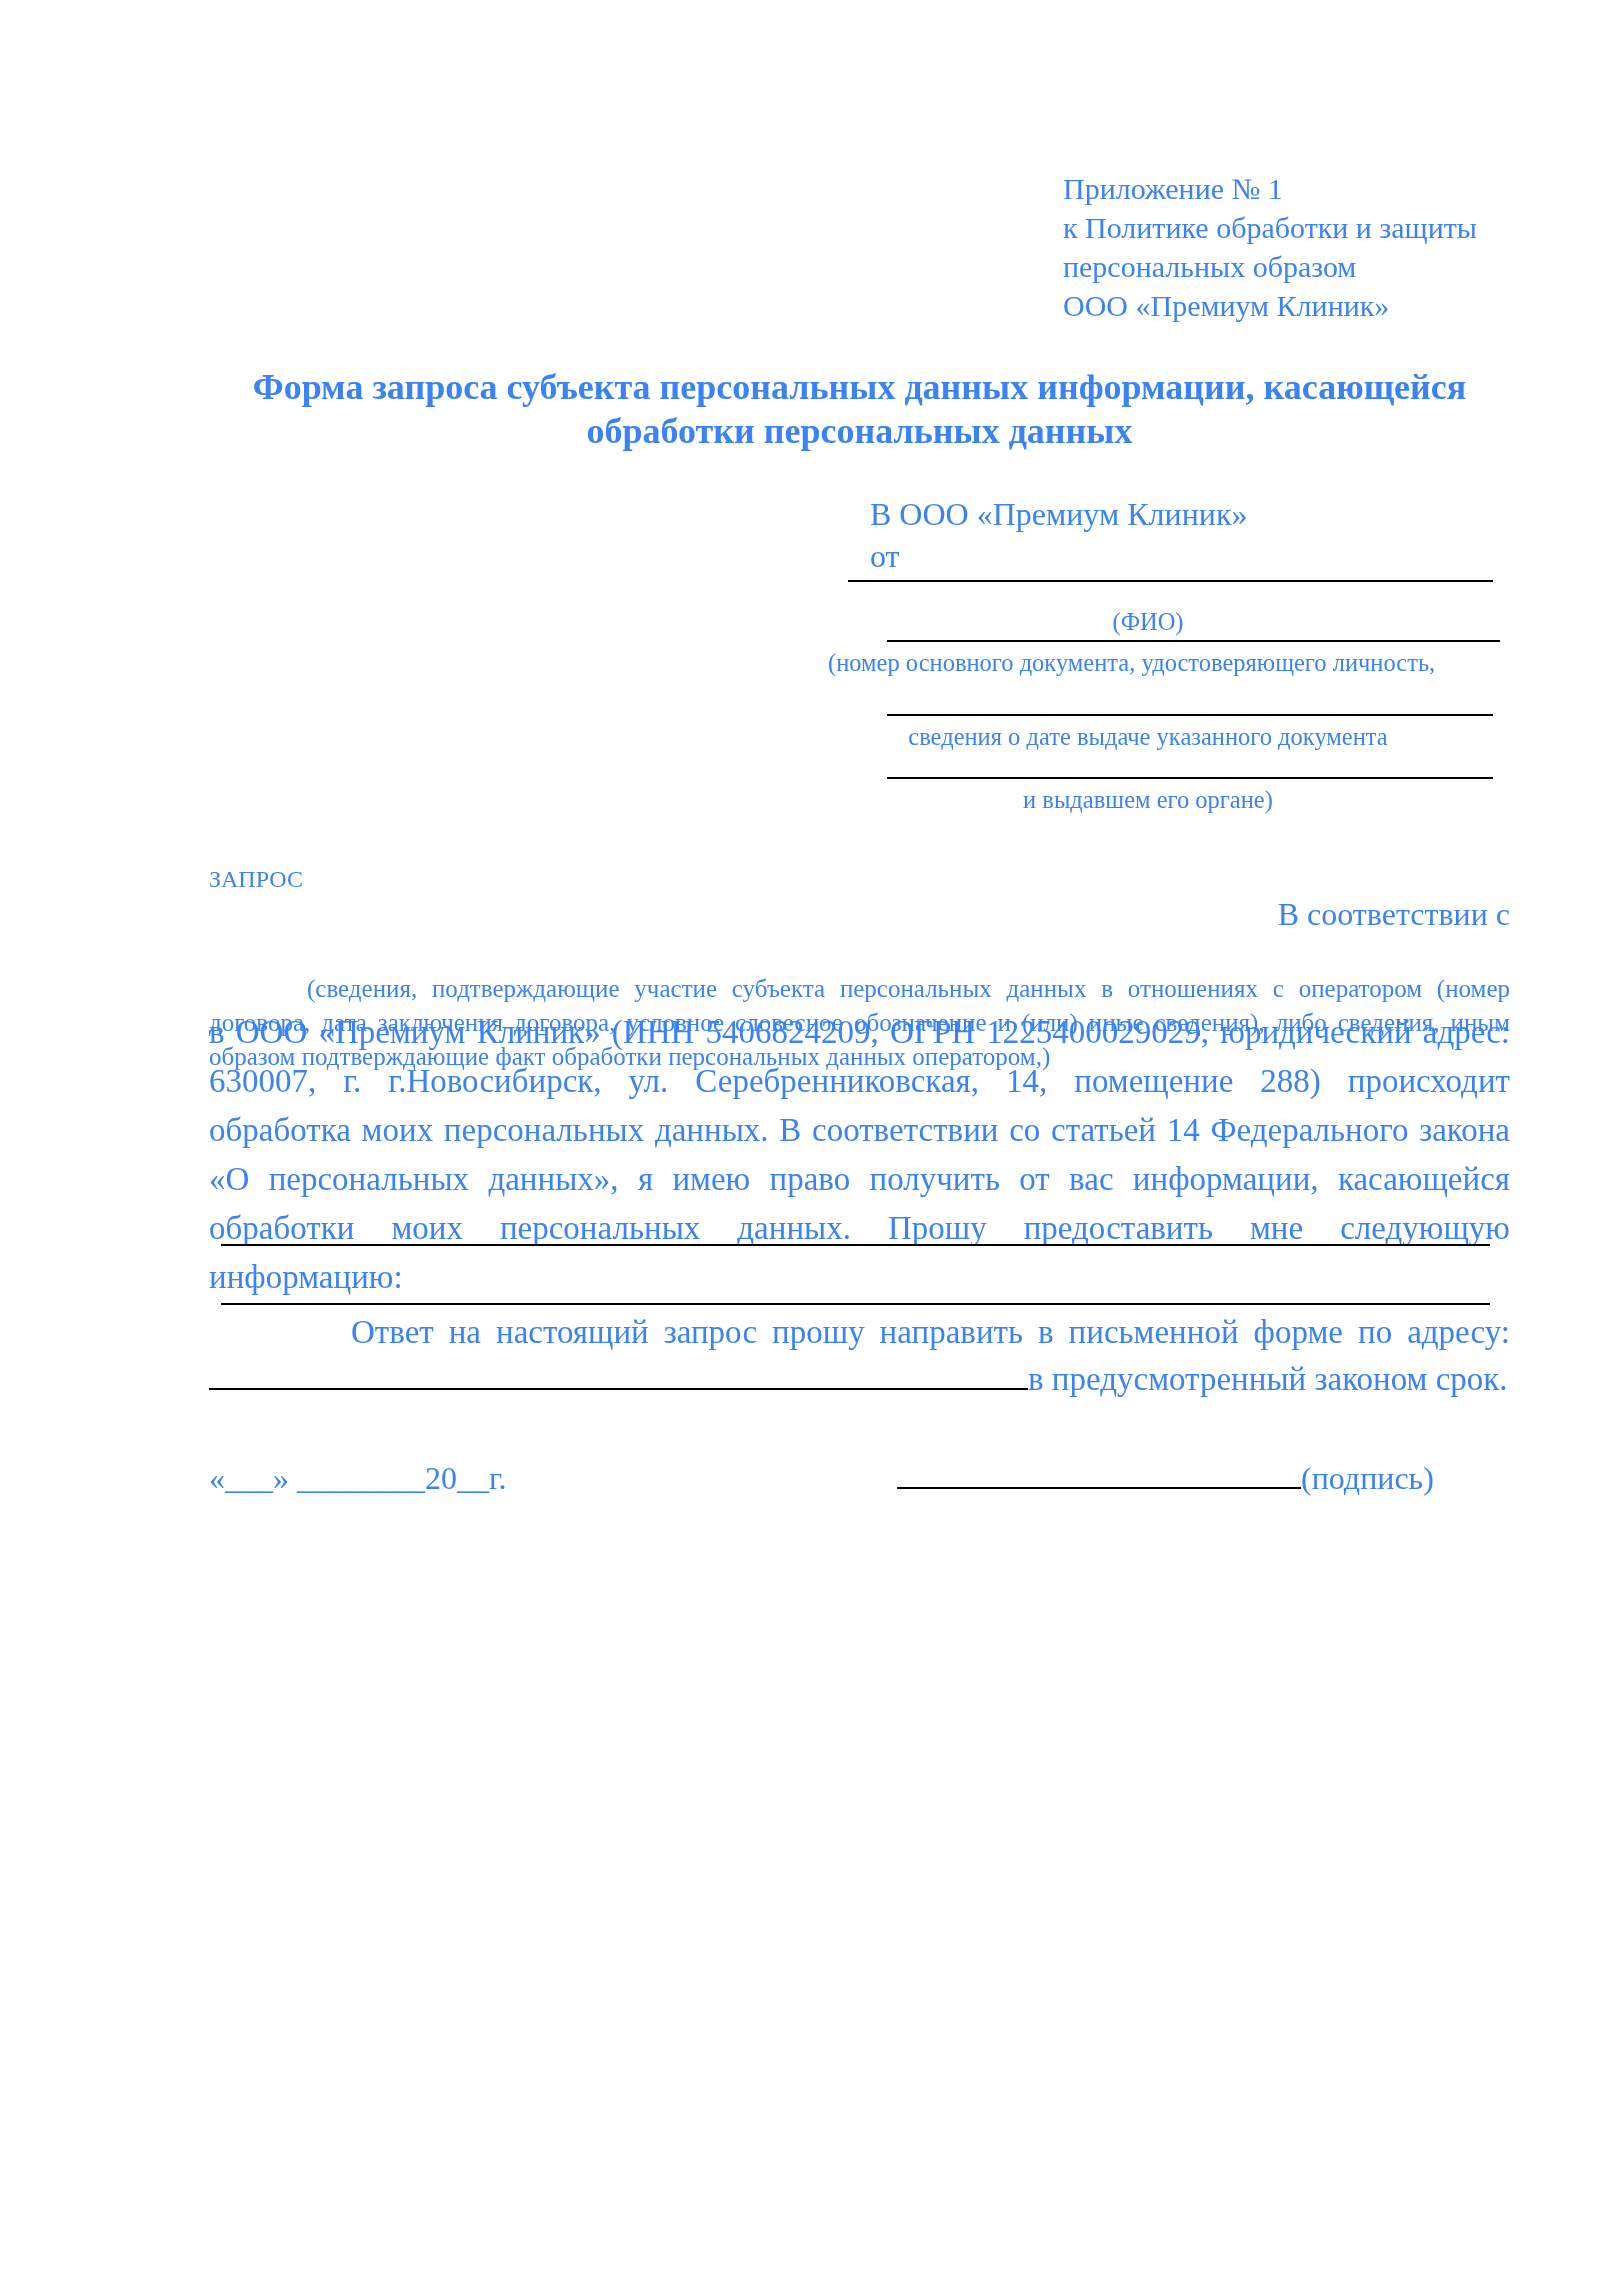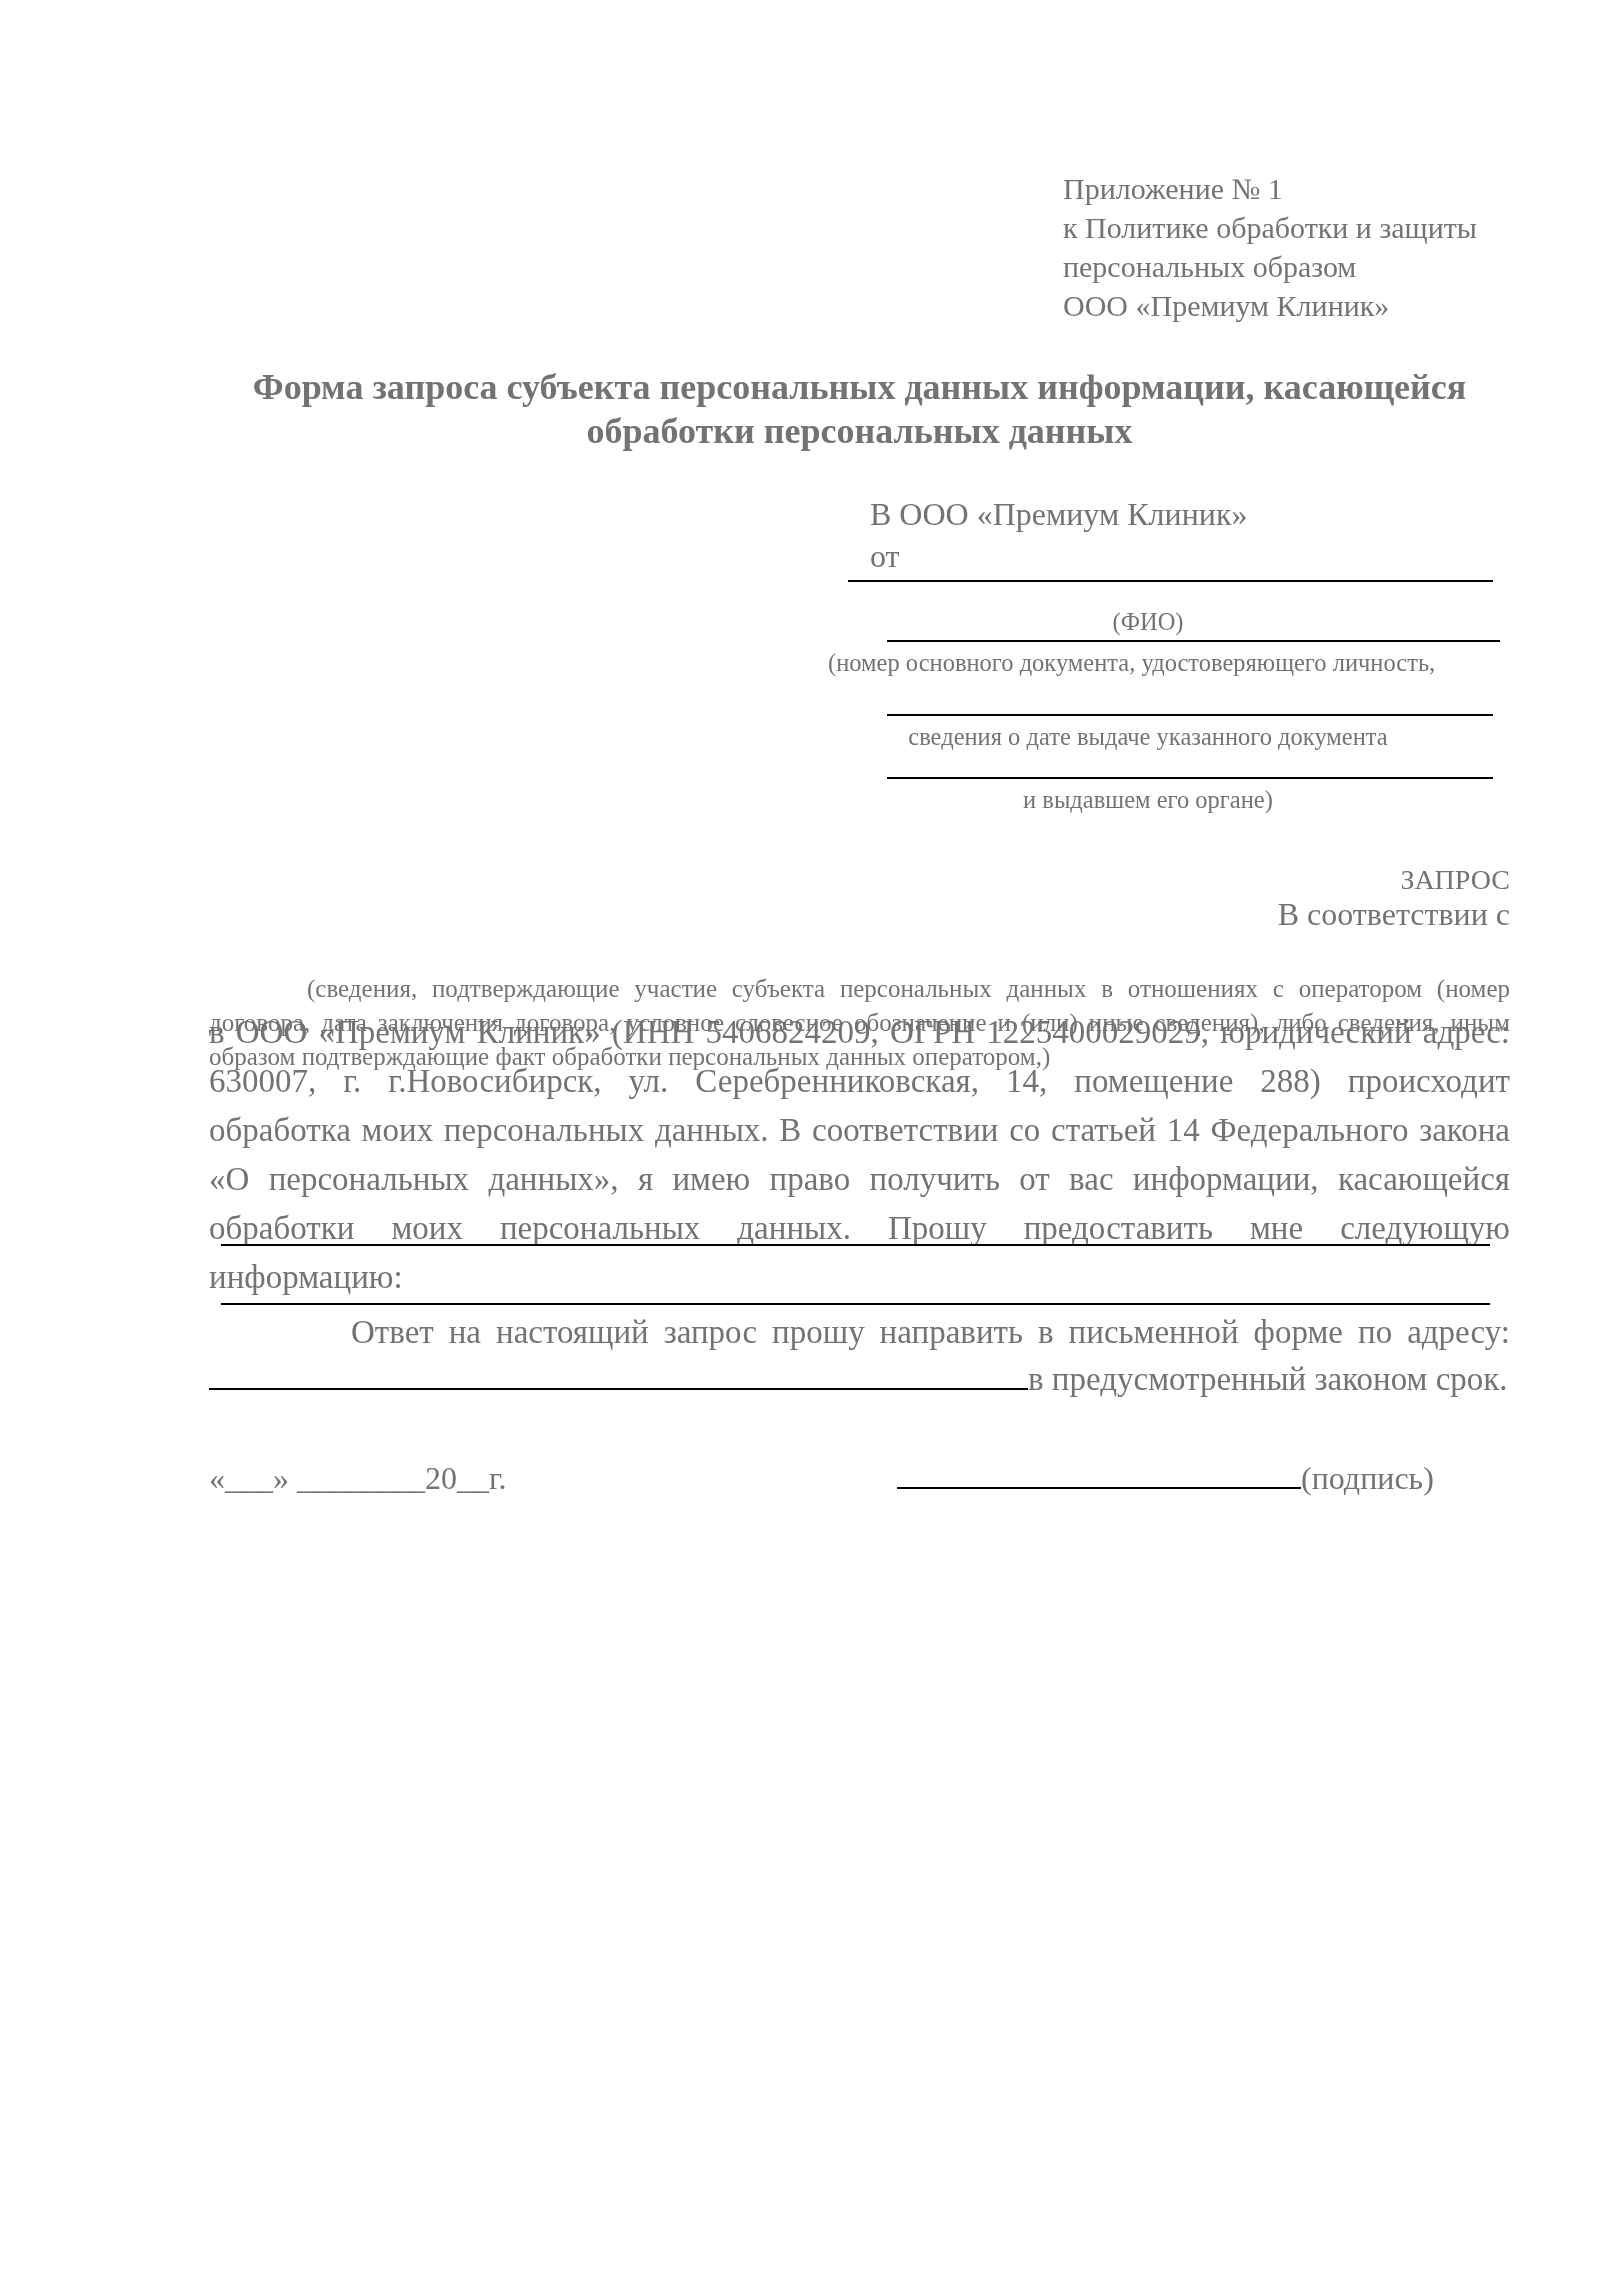--- a/index.html
+++ b/index.html
@@ -5,21 +5,21 @@
   html, body {
     margin: 0;
     padding: 0;
     background: #ffffff;
   }
   .page {
     position: relative;
     width: 1621px;
     height: 2294px;
     background: #ffffff;
-    color: #737373;
+    color: #3b82f6;
     font-family: "Liberation Serif", "DejaVu Serif", serif;
     overflow: hidden;
   }
   .abs { position: absolute; }
 
   
   .appendix {
     left: 1063px;
     top: 169px;
     font-size: 30px;
@@ -53,22 +53,22 @@
     text-align: center;
     font-size: 24.5px;
     line-height: 30px;
     white-space: nowrap;
   }
 
   .request-heading {
     left: 209px;
     top: 859px;
     width: 1301px;
-    text-align: right;
-    font-size: 28px;
+    text-align: left;
+    font-size: 24px;
     line-height: 41px;
   }
 
   
   .lead {
     left: 209px;
     top: 894px;
     width: 1301px;
     display: flex;
     align-items: flex-end;

